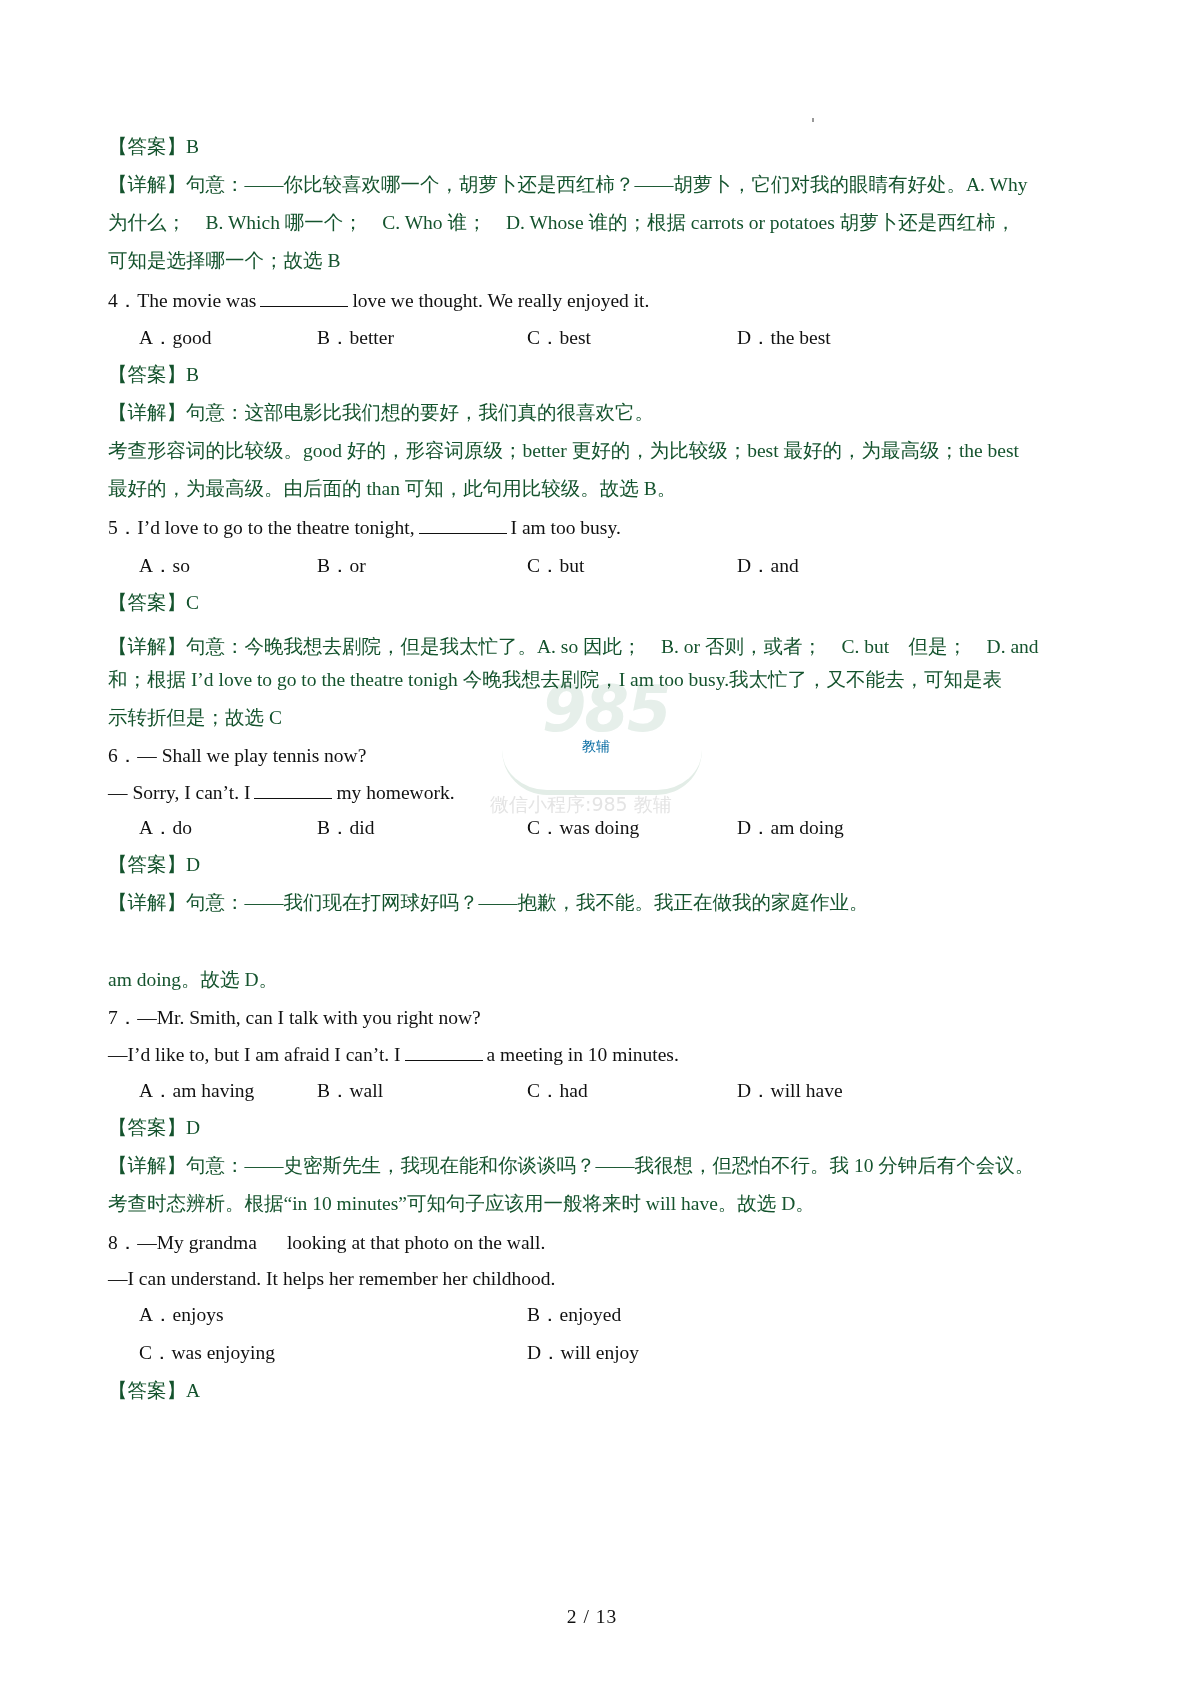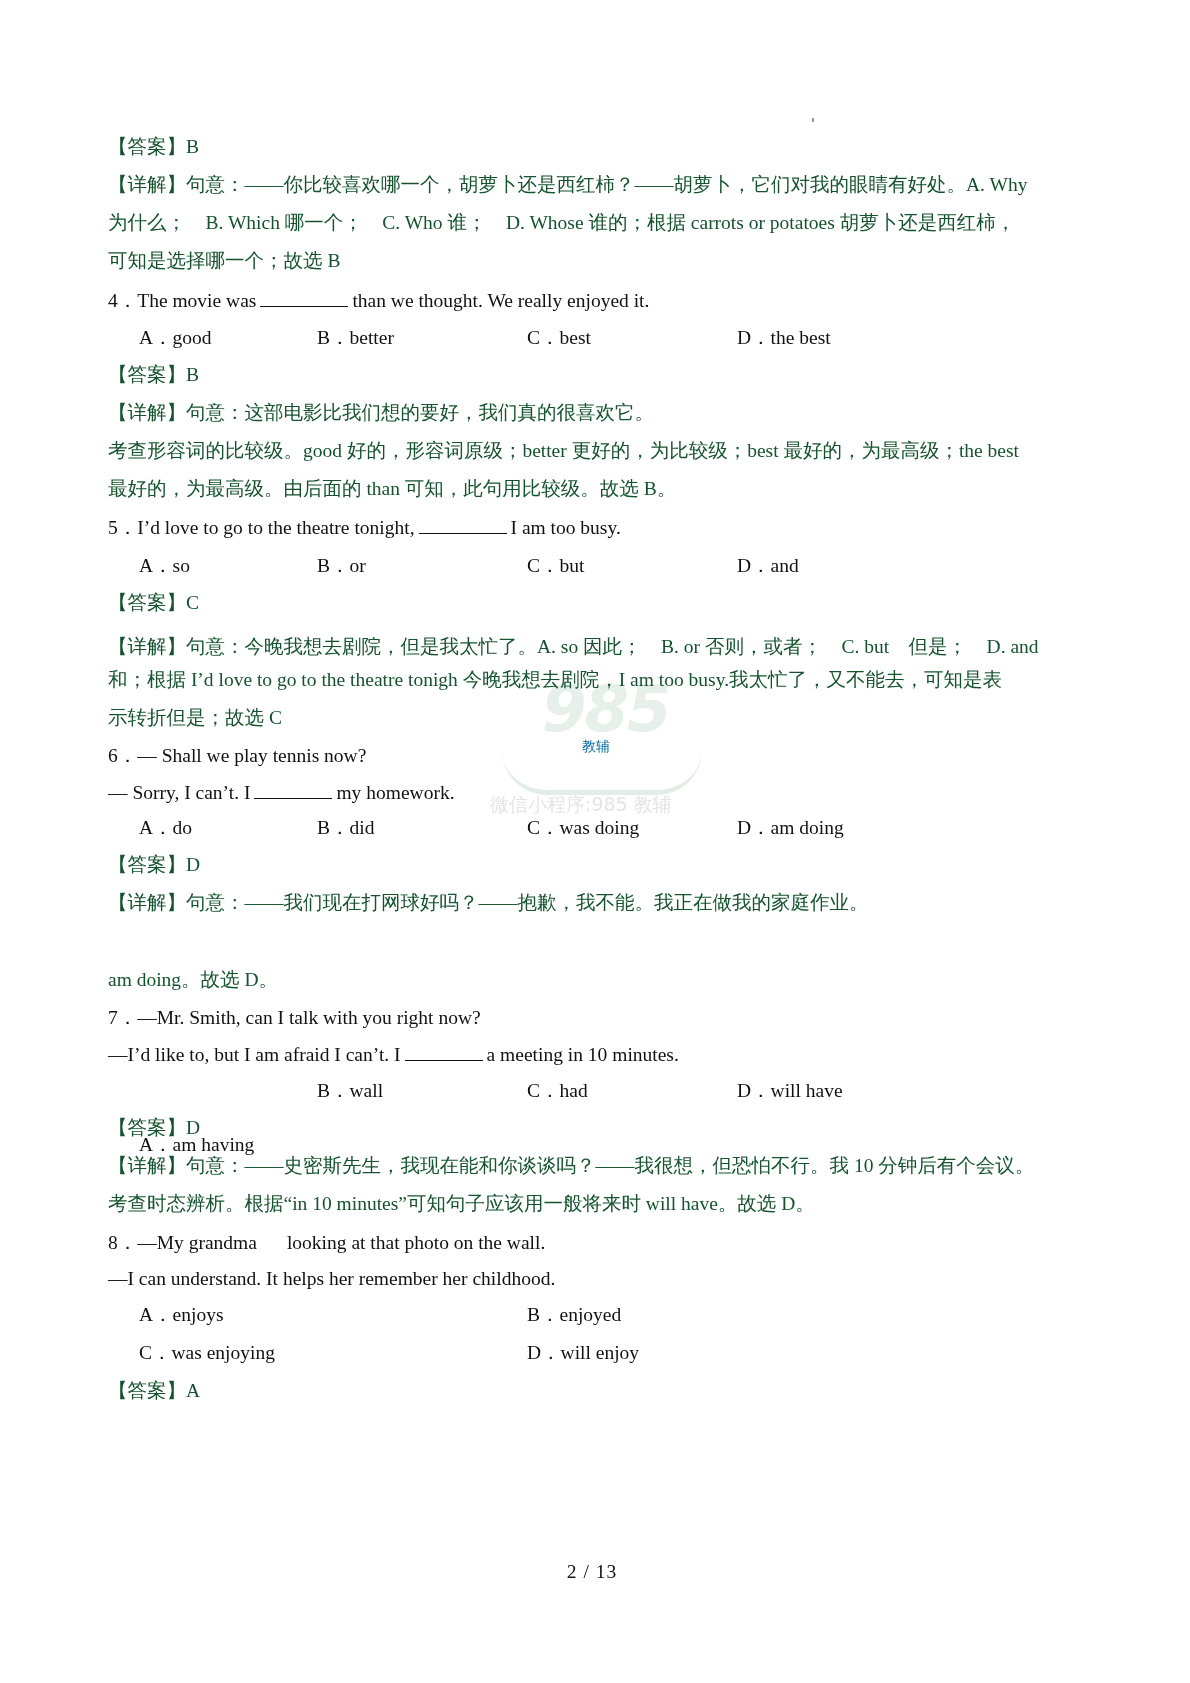--- a/index.html
+++ b/index.html
@@ -11,21 +11,21 @@
     .page { position: absolute; left: 0; top: 0; width: 1190px; height: 1683px; }
     .line {
       position: absolute; left: 108px; width: 990px;
       font-size: 19.5px; line-height: 26px; white-space: nowrap;
     }
     .red { color: #14532d; }
     .black { color: #111; }
     .opt { position: absolute; font-size: 19.5px; line-height: 26px; white-space: nowrap; color: #111; }
     .blank { display: inline-block; border-bottom: 1.6px solid #111; height: 18px; vertical-align: baseline; margin: 0 4px; }
     .dot-mark { position: absolute; left: 812px; top: 118px; width: 2px; height: 4px; background: #999; }
-    .page-num { position: absolute; left: 0; width: 1184px; top: 1561px; text-align: center; font-size: 19.5px; color: #111; letter-spacing: 1px; }
+    .page-num { position: absolute; left: 0; width: 1184px; top: 1606px; text-align: center; font-size: 19.5px; color: #111; letter-spacing: 1px; }
     
     .wm { position: absolute; left: 482px; top: 650px; width: 240px; height: 170px; pointer-events: none; }
     .wm-num { position: absolute; left: 60px; top: 22px; font-size: 64px; font-weight: bold; color: #e6efea; font-family: "DejaVu Sans", sans-serif; font-style: italic; letter-spacing: -2px; }
     .wm-jf { position: absolute; left: 100px; top: 88px; font-size: 14px; color: #0369a1; font-family: Liberation Mono, monospace; }
     .wm-book { position: absolute; left: 20px; top: 100px; width: 200px; height: 40px; border-bottom: 5px solid #e3ede7; border-radius: 0 0 100px 100px; }
     .wm-text { position: absolute; left: 490px; top: 792px; font-size: 19px; color: #e4e4e4; font-family: "DejaVu Sans", sans-serif; white-space: nowrap; }
   </style>
 </head>
 <body>
 
@@ -43,21 +43,21 @@
   <div class="line red" style="top:134px">
     <span>【答案】</span><span>B</span>
   </div>
   <div class="line red" style="top:172px">
     <span>【详解】</span><span>句意：——你比较喜欢哪一个，胡萝卜还是西红柿？——胡萝卜，它们对我的眼睛有好处。A. Why</span>
   </div>
   <div class="line red" style="top:210px">为什么；　B. Which  哪一个；　C. Who  谁；　D. Whose 谁的；根据 carrots or potatoes 胡萝卜还是西红柿，</div>
   <div class="line red" style="top:248px">可知是选择哪一个；故选 B</div>
 
   <div class="line black" style="top:288px">
-    <span>4．</span><span>The movie was</span><span class="blank" style="width:88px"></span><span>than we thought. We really enjoyed it.</span>
+    <span>4．</span><span>The movie was</span><span class="blank" style="width:88px"></span><span>love we thought. We really enjoyed it.</span>
   </div>
   <div>
     <span class="opt" style="left:139px;top:325px">A．good</span>
     <span class="opt" style="left:317px;top:325px">B．better</span>
     <span class="opt" style="left:527px;top:325px">C．best</span>
     <span class="opt" style="left:737px;top:325px">D．the best</span>
   </div>
   <div class="line red" style="top:362px">
     <span>【答案】</span><span>B</span>
   </div>
@@ -105,21 +105,21 @@
   </div>
   <div class="line red" style="top:967px">am doing。故选 D。</div>
 
   <div class="line black" style="top:1005px">
     <span>7．</span><span>—Mr. Smith, can I talk with you right now?</span>
   </div>
   <div class="line black" style="top:1042px">
     <span>—I’d like to, but I am afraid I can’t. I</span><span class="blank" style="width:78px"></span><span>a meeting in 10 minutes.</span>
   </div>
   <div>
-    <span class="opt" style="left:139px;top:1132px">A．am having</span>
+    <span class="opt" style="left:139px;top:1078px">A．am having</span>
     <span class="opt" style="left:317px;top:1078px">B．wall</span>
     <span class="opt" style="left:527px;top:1078px">C．had</span>
     <span class="opt" style="left:737px;top:1078px">D．will have</span>
   </div>
   <div class="line red" style="top:1115px">
     <span>【答案】</span><span>D</span>
   </div>
   <div class="line red" style="top:1153px">
     <span>【详解】</span><span>句意：——史密斯先生，我现在能和你谈谈吗？——我很想，但恐怕不行。我 10 分钟后有个会议。</span>
   </div>

